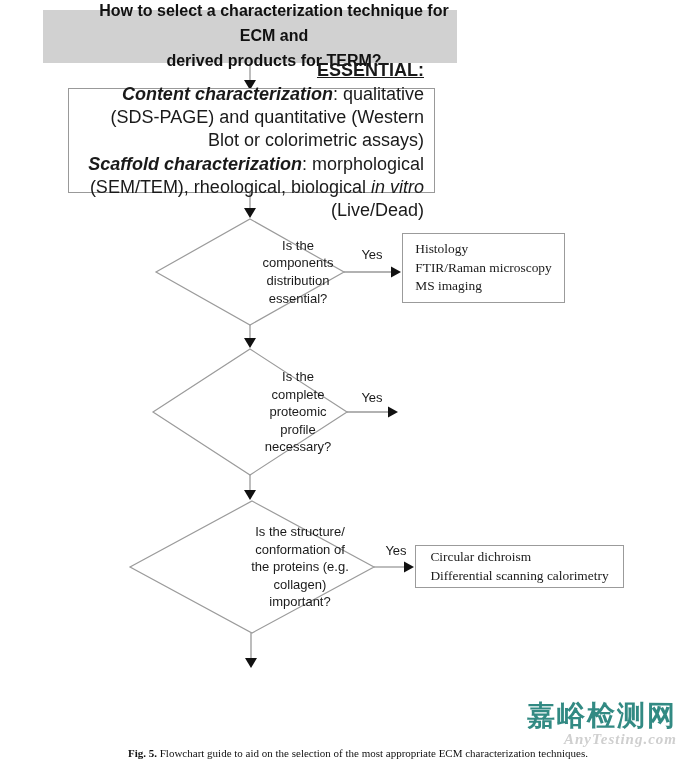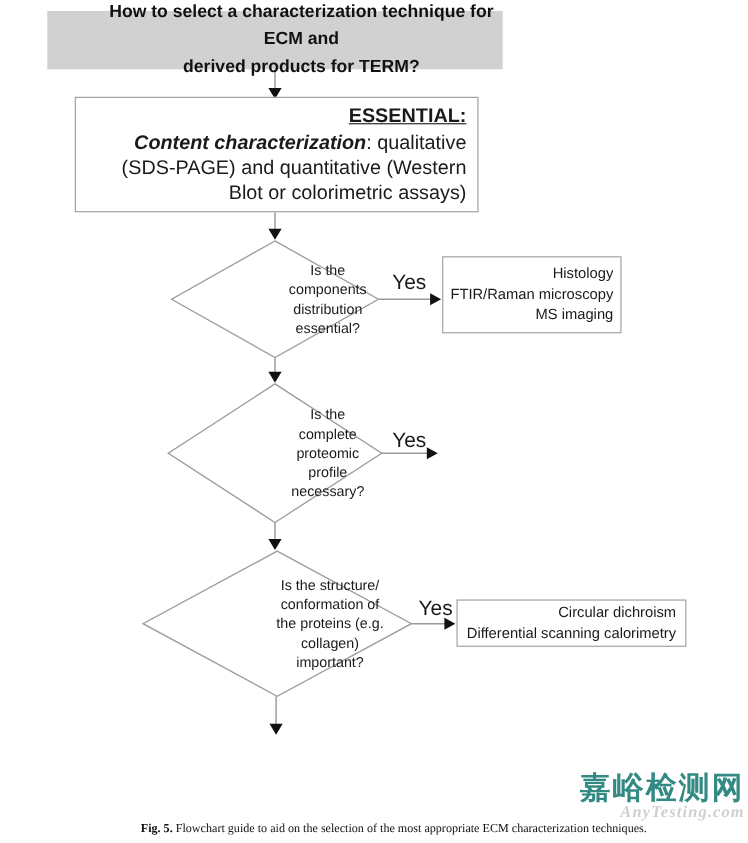--- a/index.html
+++ b/index.html
@@ -20,25 +20,25 @@
     display:flex;flex-direction:column;justify-content:center;
     text-align:right;font-size:18px;line-height:1.28;padding:2px 10px;
   }
   .ess-heading{font-weight:bold;text-decoration:underline;margin-bottom:1px;}
   .bi{font-weight:bold;font-style:italic;}
   .i{font-style:italic;}
   .diamond-text{
     position:absolute;display:flex;align-items:center;justify-content:center;
     text-align:center;font-size:13px;line-height:1.35;
   }
-  .yes-label{position:absolute;width:40px;text-align:center;font-size:19px;color:#1a1a1a;}
+  .yes-label{position:absolute;width:40px;text-align:center;font-size:13px;color:#1a1a1a;}
   .result-box{
     position:absolute;border:1.2px solid #9b9b9b;background:#fff;box-sizing:border-box;
     display:flex;align-items:center;justify-content:center;
-    text-align:right;font-size:13.4px;line-height:1.38;padding:2px 6px;
+    text-align:left;font-size:13.4px;line-height:1.38;padding:2px 6px;font-family:Liberation Serif, serif;
   }
   .box-1{left:402px;top:233px;width:163px;height:70px;}
   .box-2{left:399px;top:395px;width:154px;height:33px;}
   .box-3{left:415px;top:545px;width:209px;height:43px;}
   .final-box{
     position:absolute;left:135px;top:669px;width:232px;height:70px;
     border:1.2px solid #9b9b9b;background:#fff;box-sizing:border-box;
     display:flex;align-items:center;justify-content:center;
     text-align:center;font-size:13.4px;line-height:1.42;padding:2px 12px;
   }
@@ -87,20 +87,23 @@
 derived products for TERM?</span>
   </div>
 
   <div class="essential-box">
     <div class="ess-heading">
       <span>ESSENTIAL:</span>
     </div>
     <div class="ess-line">
       <span class="bi">Content characterization</span><span>: qualitative (SDS-PAGE) and quantitative (Western Blot or colorimetric assays)</span>
     </div>
+    <div class="ess-line">
+      <span class="bi">Scaffold characterization</span><span>: morphological (SEM/TEM), rheological, biological </span><span class="i">in vitro</span><span> (Live/Dead)</span>
+    </div>
   </div>
 
   <div class="diamond-text pre" style="left:175px;top:230px;width:150px;height:84px;">Is the
 components
 distribution
 essential?</div>
   <div class="yes-label" style="left:352px;top:247px;">Yes</div>
   <div class="result-box box-1 pre">Histology
 FTIR/Raman microscopy
 MS imaging</div>

